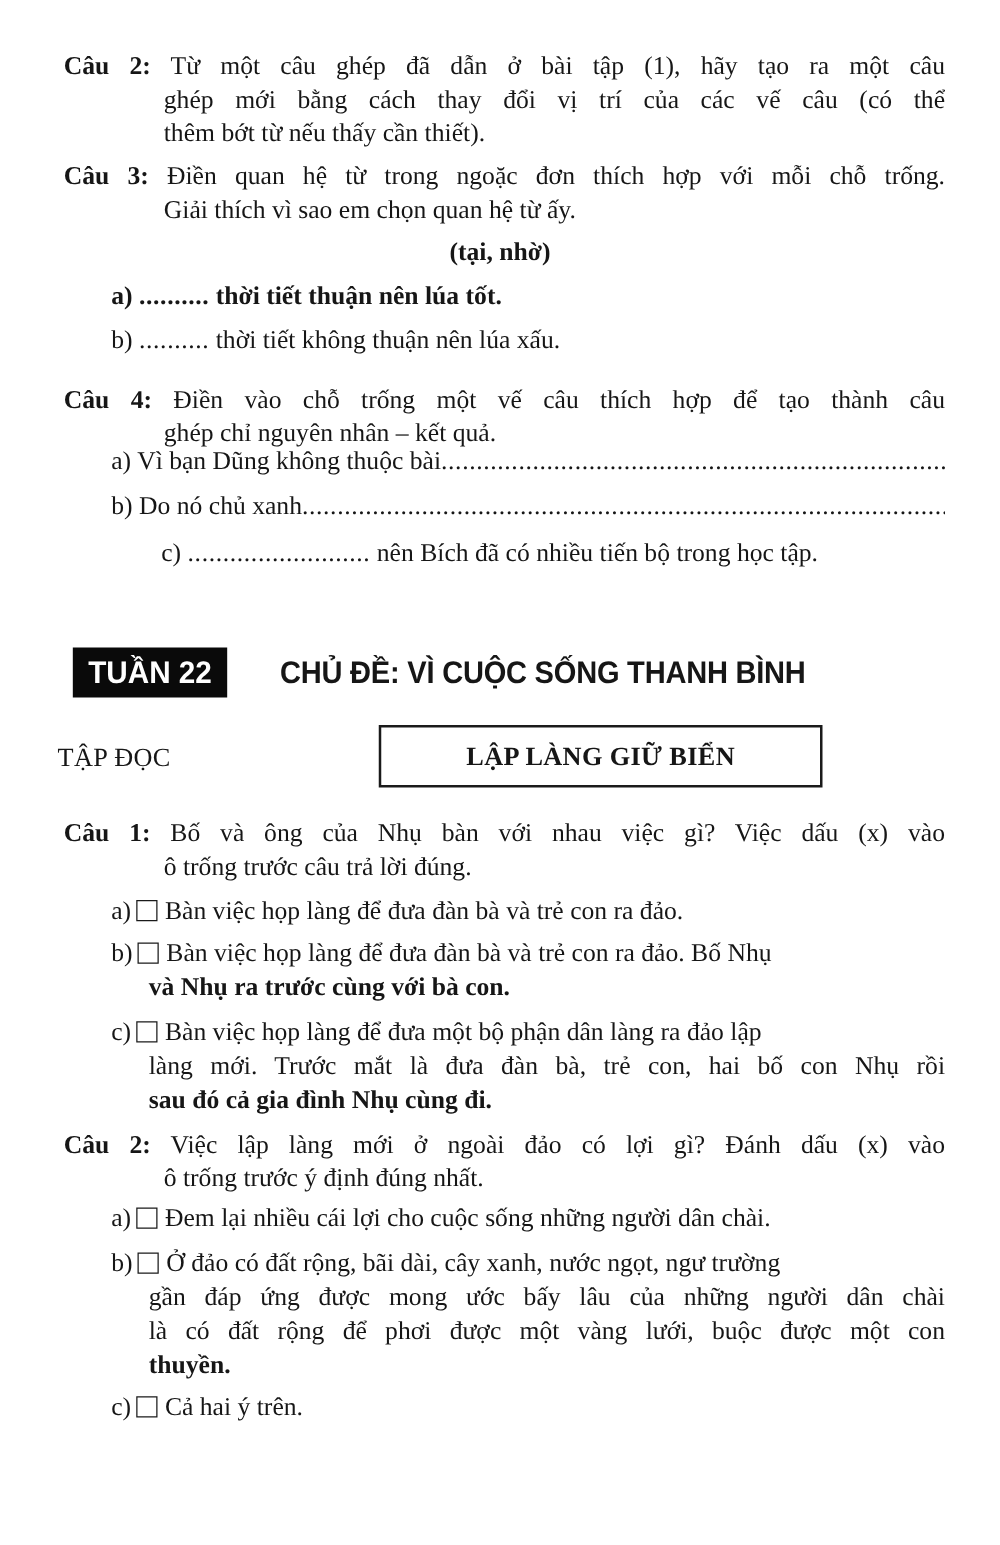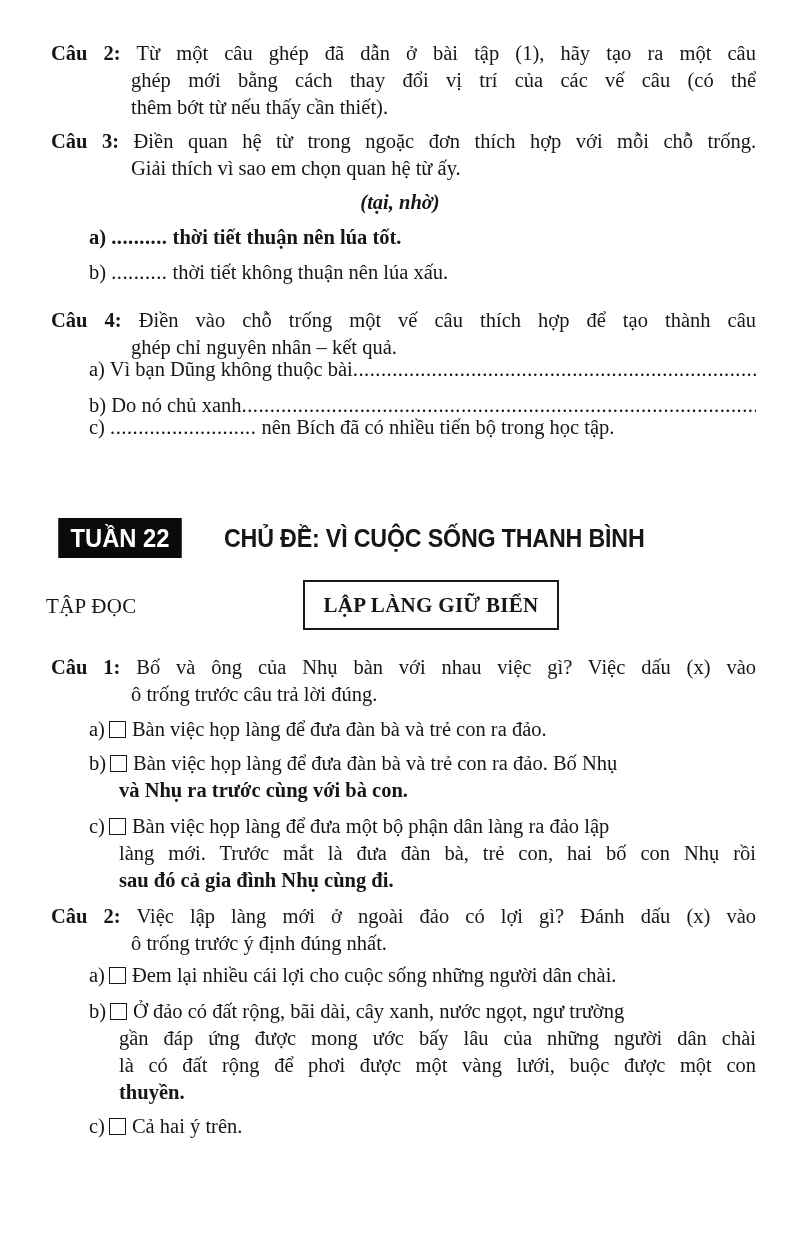--- a/index.html
+++ b/index.html
@@ -19,21 +19,21 @@
 
     .opt { position: absolute; left: 89px; width: 667px; font-size: 20.5px; line-height: 27px; }
     .opt .row { white-space: nowrap; }
     .opt .cont { padding-left: 30px; text-align: justify; text-align-last: justify; }
     .opt .cont.last { text-align-last: left; font-weight: bold; }
 
     .dots { letter-spacing: 0.5px; }
 
     .center-hint {
       position: absolute; left: 0; width: 800px; text-align: center;
-      font-size: 20.5px; font-weight: bold; font-style: italic; line-height: 27px;
+      font-size: 20.5px; font-weight: bold; line-height: 27px;
     }
 
     .cb {
       display: inline-block; width: 17px; height: 17px;
       border: 1.6px solid #1a1a1a; vertical-align: -2px; margin: 0 6px 0 4px;
       box-sizing: border-box; background: #fff;
     }
 
     .banner {
       position: absolute; left: 55px; top: 518px; width: 130px; height: 40px;
@@ -47,21 +47,21 @@
       font-family: "Liberation Sans", "DejaVu Sans", sans-serif;
       font-weight: bold; font-size: 25px; letter-spacing: -0.2px;
       transform-origin: left center; transform: scaleX(0.93);
       white-space: nowrap;
     }
     .section-label {
       position: absolute; left: 46px; top: 592px; font-weight: normal;
       font-size: 21px; line-height: 28px; letter-spacing: 0.3px;
     }
     .title-box {
-      position: absolute; left: 303px; top: 580px; width: 256px; height: 50px;
+      position: absolute; left: 303px; top: 580px; width: 355px; height: 50px;
       border: 2px solid #1a1a1a; box-sizing: border-box;
       display: flex; align-items: center; justify-content: center;
       font-weight: bold; font-size: 21px; letter-spacing: 0.3px;
     }
   </style>
 </head>
 <body>
 
 <div class="page">
 
@@ -88,21 +88,21 @@
     <div class="first"><span class="lbl">Câu 4:</span> <span>Điền vào chỗ trống một vế câu thích hợp để tạo thành câu</span></div>
     <div class="cont last">ghép chỉ nguyên nhân – kết quả.</div>
   </div>
 
   <div class="opt" style="top:356px;">
     <div class="row" style="overflow:hidden;"><span>a)</span> <span>Vì bạn Dũng không thuộc bài</span><span class="dots">........................................................................</span></div>
   </div>
   <div class="opt" style="top:392px;">
     <div class="row" style="overflow:hidden;"><span>b)</span> <span>Do nó chủ xanh</span><span class="dots">.....................................................................................................</span></div>
   </div>
-  <div class="opt" style="top:414px;">
+  <div class="opt" style="top:430px;margin-left:40px;">
     <div class="row"><span>c)</span> <span class="dots">..........................</span> <span>nên Bích đã có nhiều tiến bộ trong học tập.</span></div>
   </div>
 
   <div class="banner">TUẦN 22</div>
   <div class="topic">CHỦ ĐỀ: VÌ CUỘC SỐNG THANH BÌNH</div>
   <div class="section-label">TẬP ĐỌC</div>
   <div class="title-box">
       <span>LẬP LÀNG GIỮ BIỂN</span>
     </div>
 

